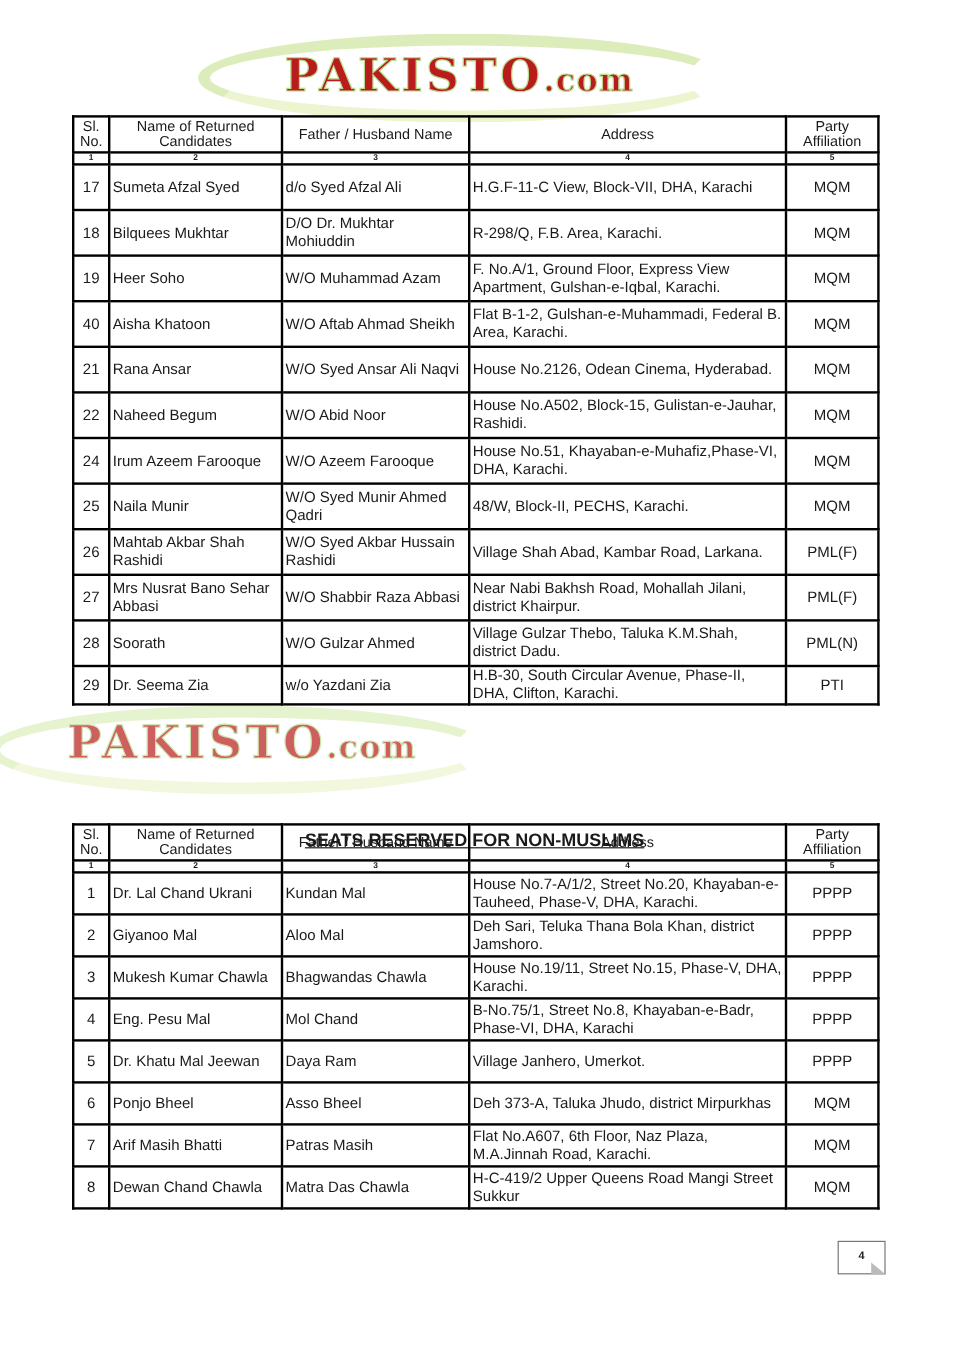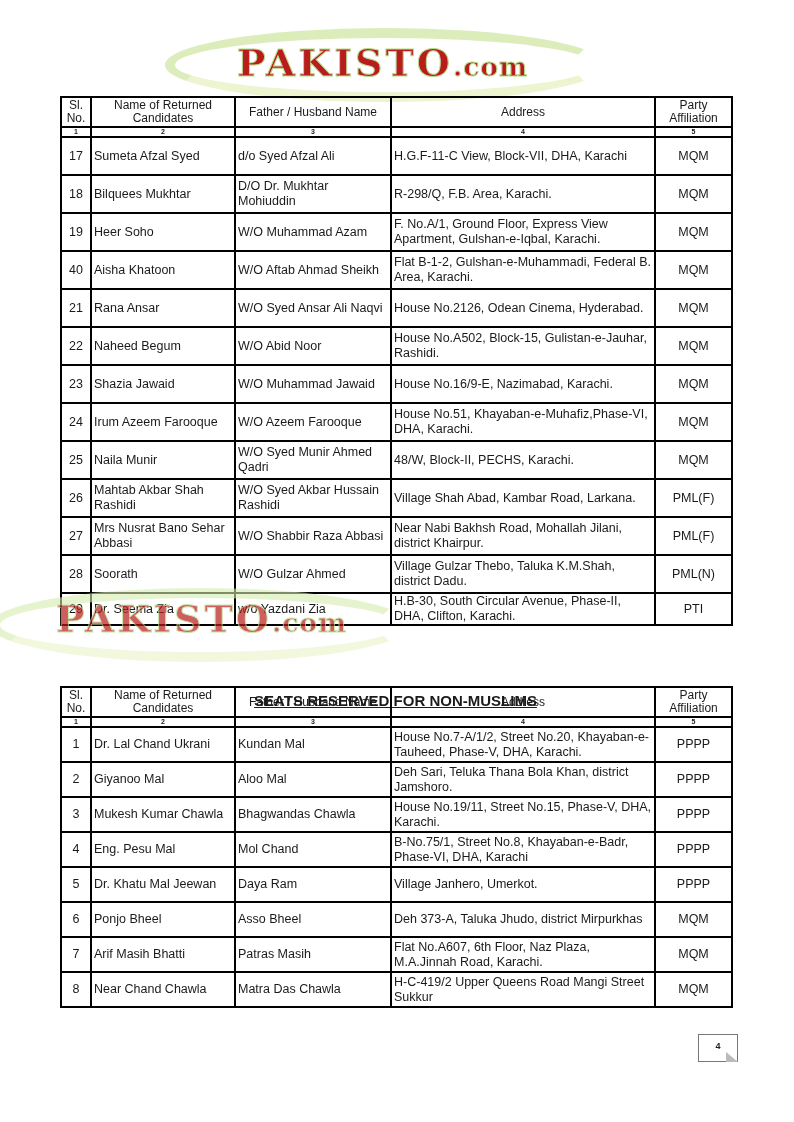--- a/index.html
+++ b/index.html
@@ -94,27 +94,20 @@
         <td class="party">MQM</td>
       </tr>
     <tr style="height:38px">
         <td class="sl">22</td>
         <td>Naheed Begum</td>
         <td>W/O  Abid Noor</td>
         <td>House No.A502, Block-15, Gulistan-e-Jauhar, Rashidi.</td>
         <td class="party">MQM</td>
       </tr>
     <tr style="height:38px">
-        <td class="sl">23</td>
-        <td>Shazia Jawaid</td>
-        <td>W/O Muhammad Jawaid</td>
-        <td>House No.16/9-E, Nazimabad, Karachi.</td>
-        <td class="party">MQM</td>
-      </tr>
-    <tr style="height:38px">
         <td class="sl">24</td>
         <td>Irum Azeem Farooque</td>
         <td>W/O Azeem Farooque</td>
         <td>House No.51, Khayaban-e-Muhafiz,Phase-VI, DHA, Karachi.</td>
         <td class="party">MQM</td>
       </tr>
     <tr style="height:38px">
         <td class="sl">25</td>
         <td>Naila Munir</td>
         <td>W/O Syed Munir Ahmed Qadri</td>
@@ -230,21 +223,21 @@
       </tr>
     <tr style="height:35px">
         <td class="sl">7</td>
         <td>Arif Masih Bhatti</td>
         <td>Patras Masih</td>
         <td>Flat No.A607, 6th Floor, Naz Plaza, M.A.Jinnah Road, Karachi.</td>
         <td class="party">MQM</td>
       </tr>
     <tr style="height:35px">
         <td class="sl">8</td>
-        <td>Near Chand Chawla</td>
+        <td>Dewan Chand Chawla</td>
         <td>Matra Das Chawla</td>
         <td>H-C-419/2 Upper Queens Road Mangi Street Sukkur</td>
         <td class="party">MQM</td>
       </tr>
   </tbody>
 </table>
 
 <div class="page-num">
   <span>4</span>
   <span class="curl"></span>

